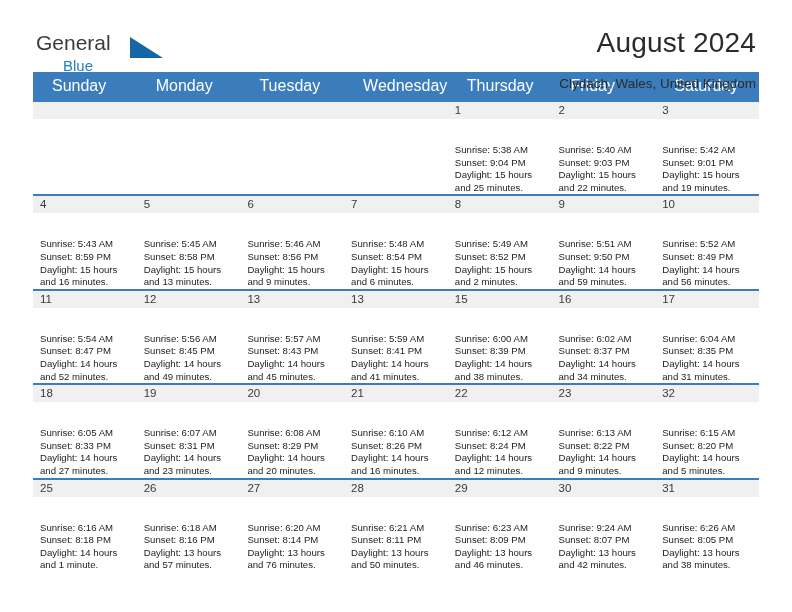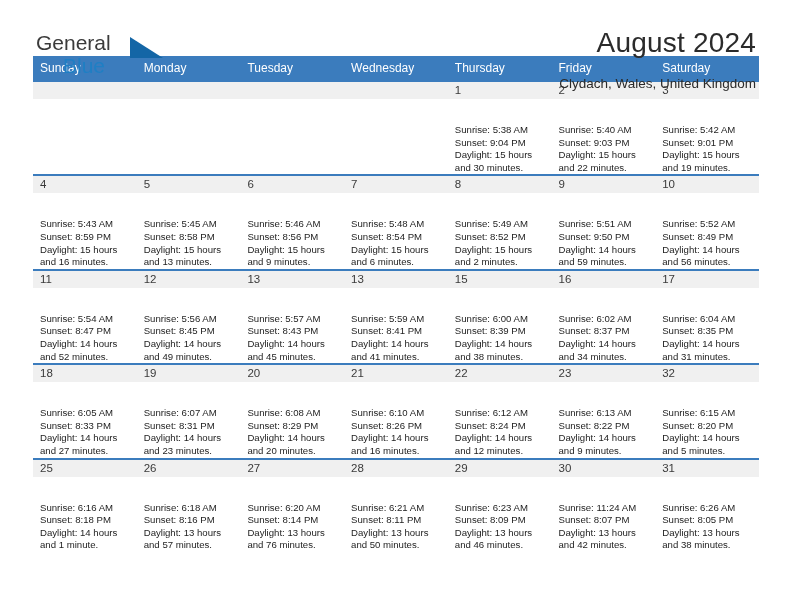--- a/index.html
+++ b/index.html
@@ -19,41 +19,41 @@
     position: relative;
     width: 792px;
     height: 612px;
     box-sizing: border-box;
     padding: 0;
   }
 
   
   .header {
     position: relative;
-    height: 56px;
+    height: 72px;
     padding: 28px 33px 0 33px;
     box-sizing: border-box;
   }
   .brand {
     position: absolute;
     left: 36px;
     top: 32px;
     width: 230px;
     height: 56px;
   }
   .brand-general {
     font-size: 21px;
     color: #3b3b3b;
     letter-spacing: 0px;
     line-height: 22px;
     display: block;
     font-family: "Liberation Sans", sans-serif;
   }
   .brand-blue {
-    font-size: 21px;
+    font-size: 15px;
     color: #1f7fc4;
     line-height: 22px;
     display: block;
     margin-left: 27px;
     margin-top: 1px;
     font-family: "Liberation Sans", sans-serif;
   }
   .brand-mark {
     position: absolute;
     left: 94px;
@@ -92,24 +92,24 @@
   table.cal {
     width: 726px;
     border-collapse: collapse;
     table-layout: fixed;
   }
   table.cal col { width: 103.71px; }
 
   thead th {
     background: #3b7cbd;
     color: #ffffff;
-    font-size: 12px;
+    font-size: 16px;
     font-weight: normal;
     text-align: left;
-    padding: 5px 0 5px 7px;
+    padding: 5px 0 5px 19px;
     height: 19px;
     box-sizing: border-box;
     vertical-align: middle;
     border: none;
   }
 
   td.day {
     vertical-align: top;
     padding: 0;
     border: none;
@@ -198,21 +198,21 @@
             <td class="day empty">
               <div class="num-strip"></div>
               <div class="cell-body"></div>
             </td>
             <td class="day">
               <div class="num-strip">1</div>
               <div class="cell-body">
                 <div>Sunrise: 5:38 AM</div>
                 <div>Sunset: 9:04 PM</div>
                 <div>Daylight: 15 hours</div>
-                <div>and 30 minutes.</div>
+                <div>and 25 minutes.</div>
               </div>
             </td>
             <td class="day">
               <div class="num-strip">2</div>
               <div class="cell-body">
                 <div>Sunrise: 5:40 AM</div>
                 <div>Sunset: 9:03 PM</div>
                 <div>Daylight: 15 hours</div>
                 <div>and 22 minutes.</div>
               </div>
@@ -464,21 +464,21 @@
               <div class="cell-body">
                 <div>Sunrise: 6:23 AM</div>
                 <div>Sunset: 8:09 PM</div>
                 <div>Daylight: 13 hours</div>
                 <div>and 46 minutes.</div>
               </div>
             </td>
             <td class="day">
               <div class="num-strip">30</div>
               <div class="cell-body">
-                <div>Sunrise: 11:24 AM</div>
+                <div>Sunrise: 9:24 AM</div>
                 <div>Sunset: 8:07 PM</div>
                 <div>Daylight: 13 hours</div>
                 <div>and 42 minutes.</div>
               </div>
             </td>
             <td class="day">
               <div class="num-strip">31</div>
               <div class="cell-body">
                 <div>Sunrise: 6:26 AM</div>
                 <div>Sunset: 8:05 PM</div>

